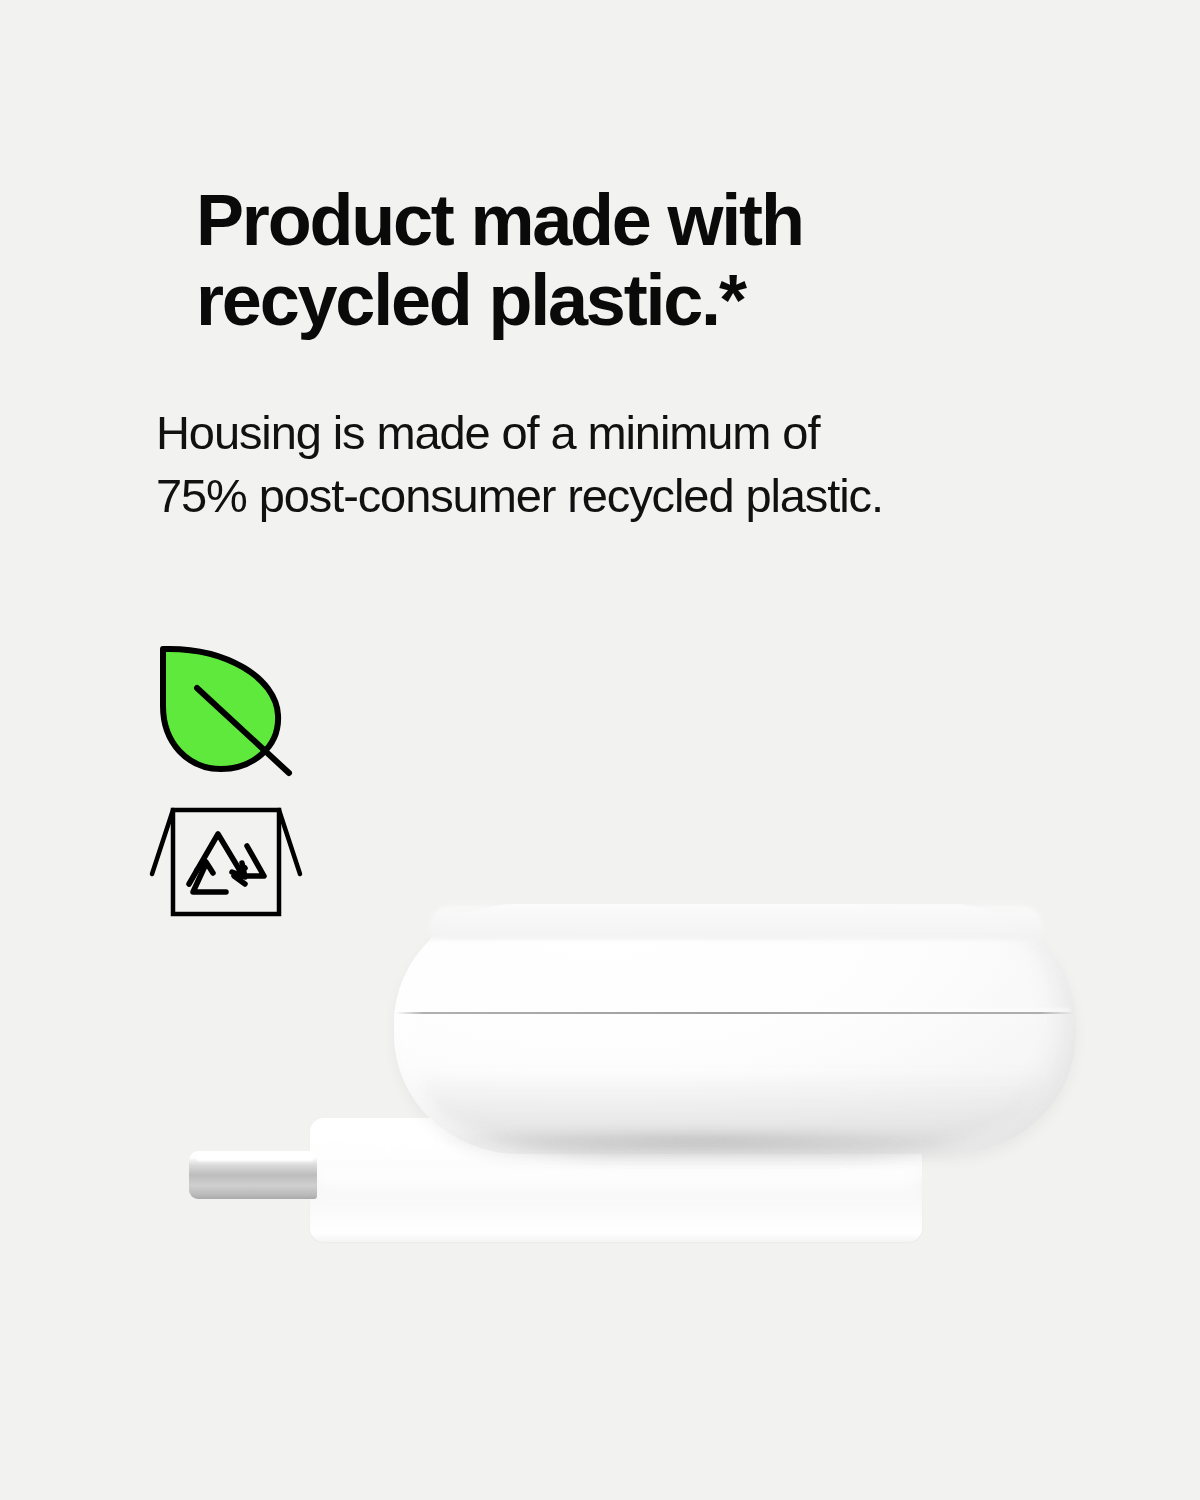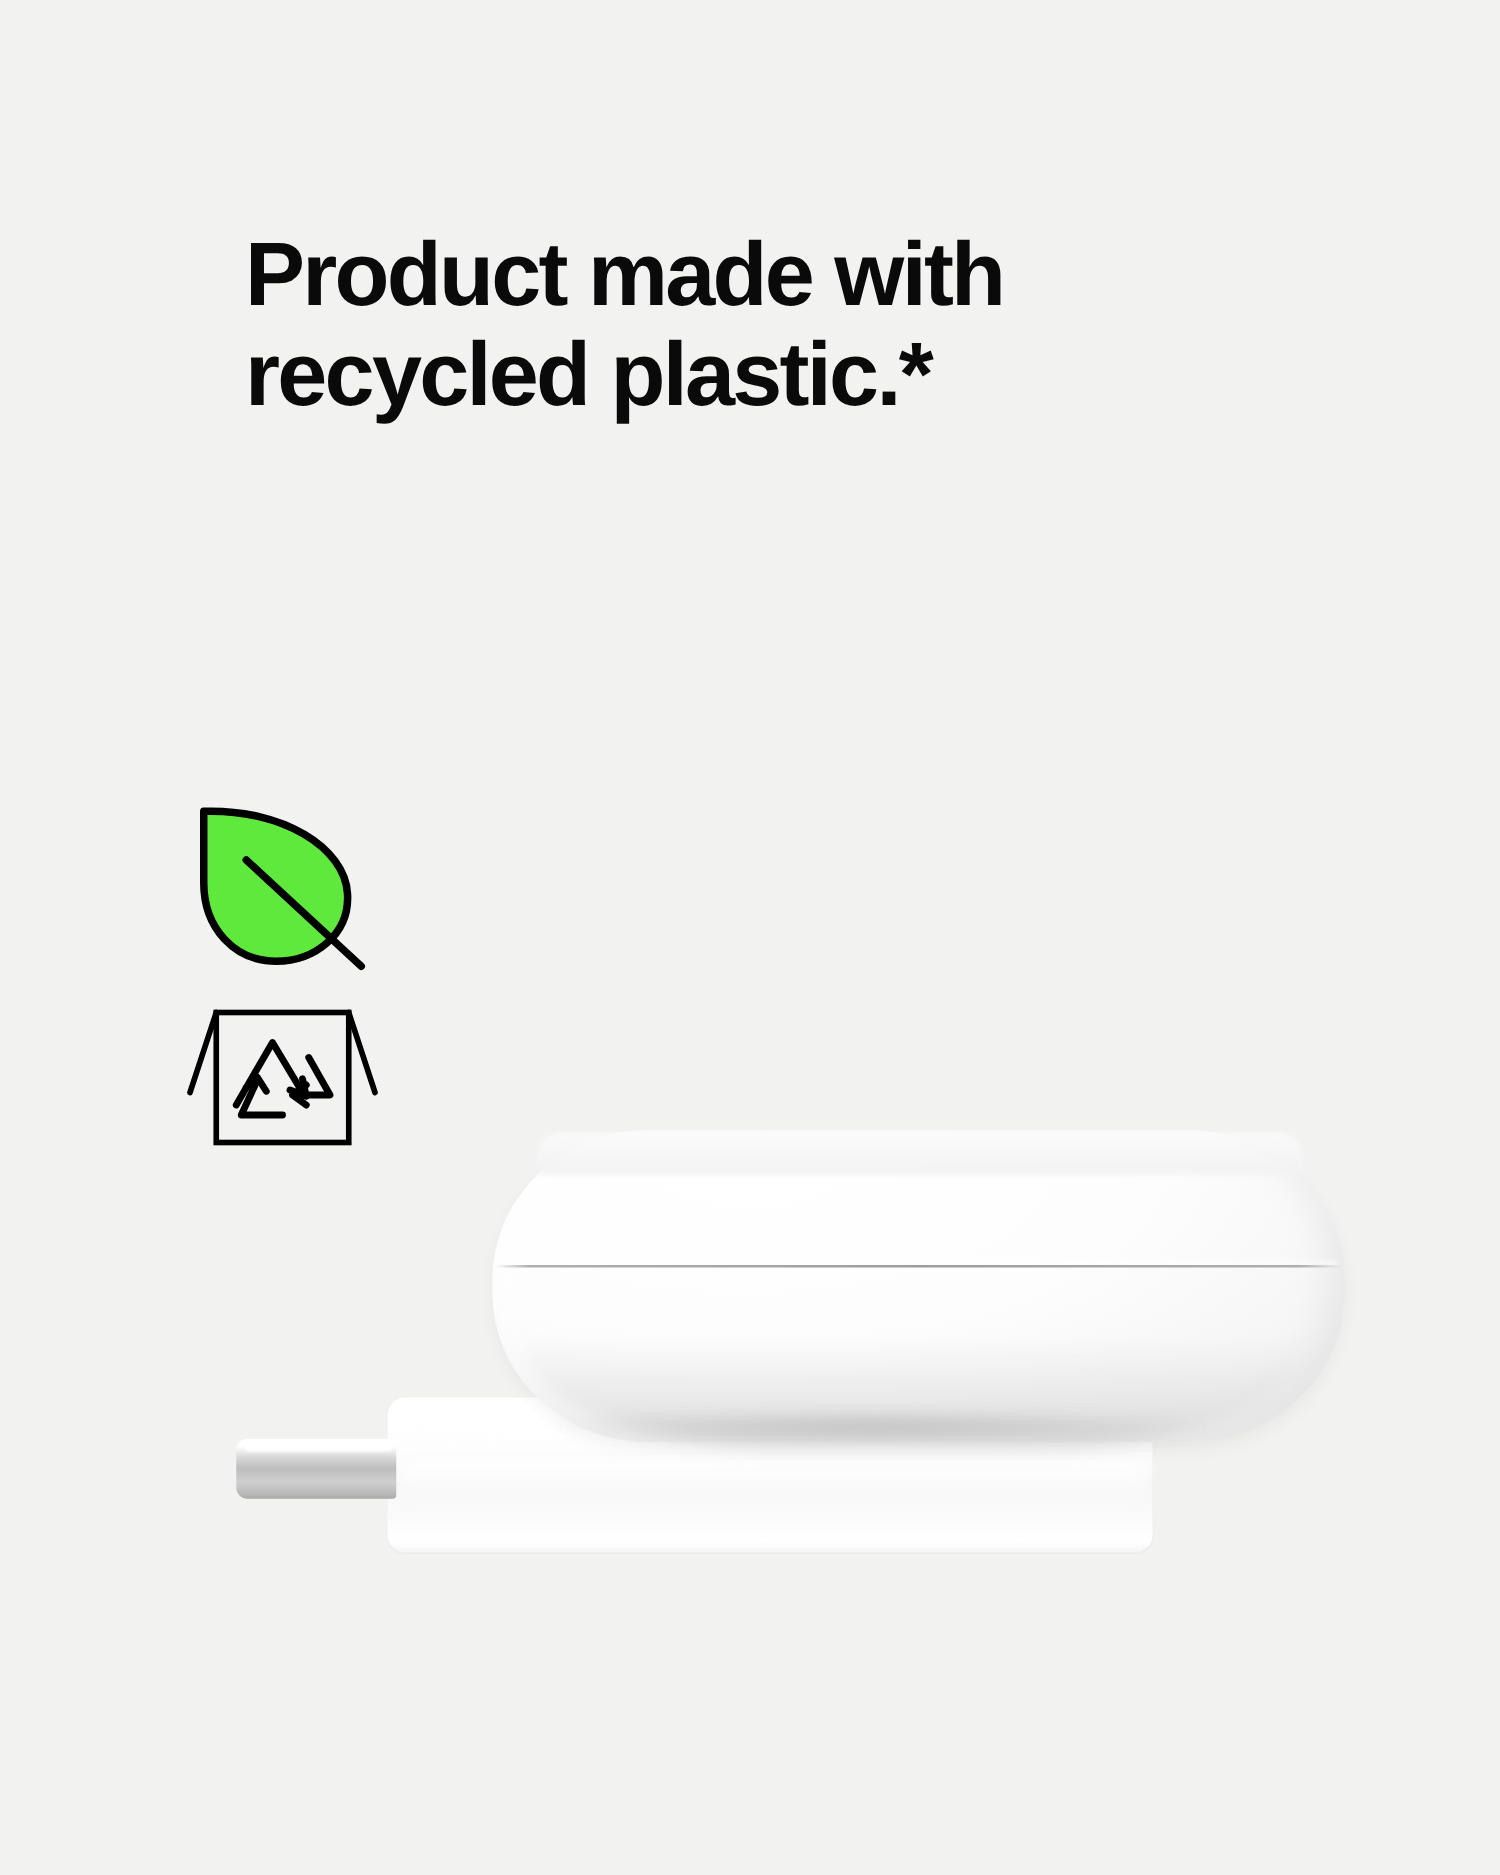--- a/index.html
+++ b/index.html
@@ -215,20 +215,22 @@
   }
 </style>
 </head>
 <body>
 
 <div class="page">
 
   <h1 class="headline">Product made with
 recycled plastic.*</h1>
 
+  <p class="subcopy">Housing is made of a minimum of
+75% post-consumer recycled plastic.</p>
 
   <div class="icon-leaf">
     <svg viewBox="0 0 146 146" width="146" height="146" aria-hidden="true">
       <path d="M11 13 C 74 11, 124 42, 126 79 C 128 112, 99 133, 69 133 C 36 133, 11 107, 11 70 Z" fill="#5fe93c" stroke="#000000" stroke-width="6" stroke-linejoin="round" stroke-linecap="round"></path>
       <line x1="45" y1="52" x2="137" y2="137" stroke="#000000" stroke-width="6" stroke-linecap="round"></line>
     </svg>
   </div>
 
   <div class="icon-recycle-box">
     <svg viewBox="0 0 160 122" width="160" height="122" aria-hidden="true">

